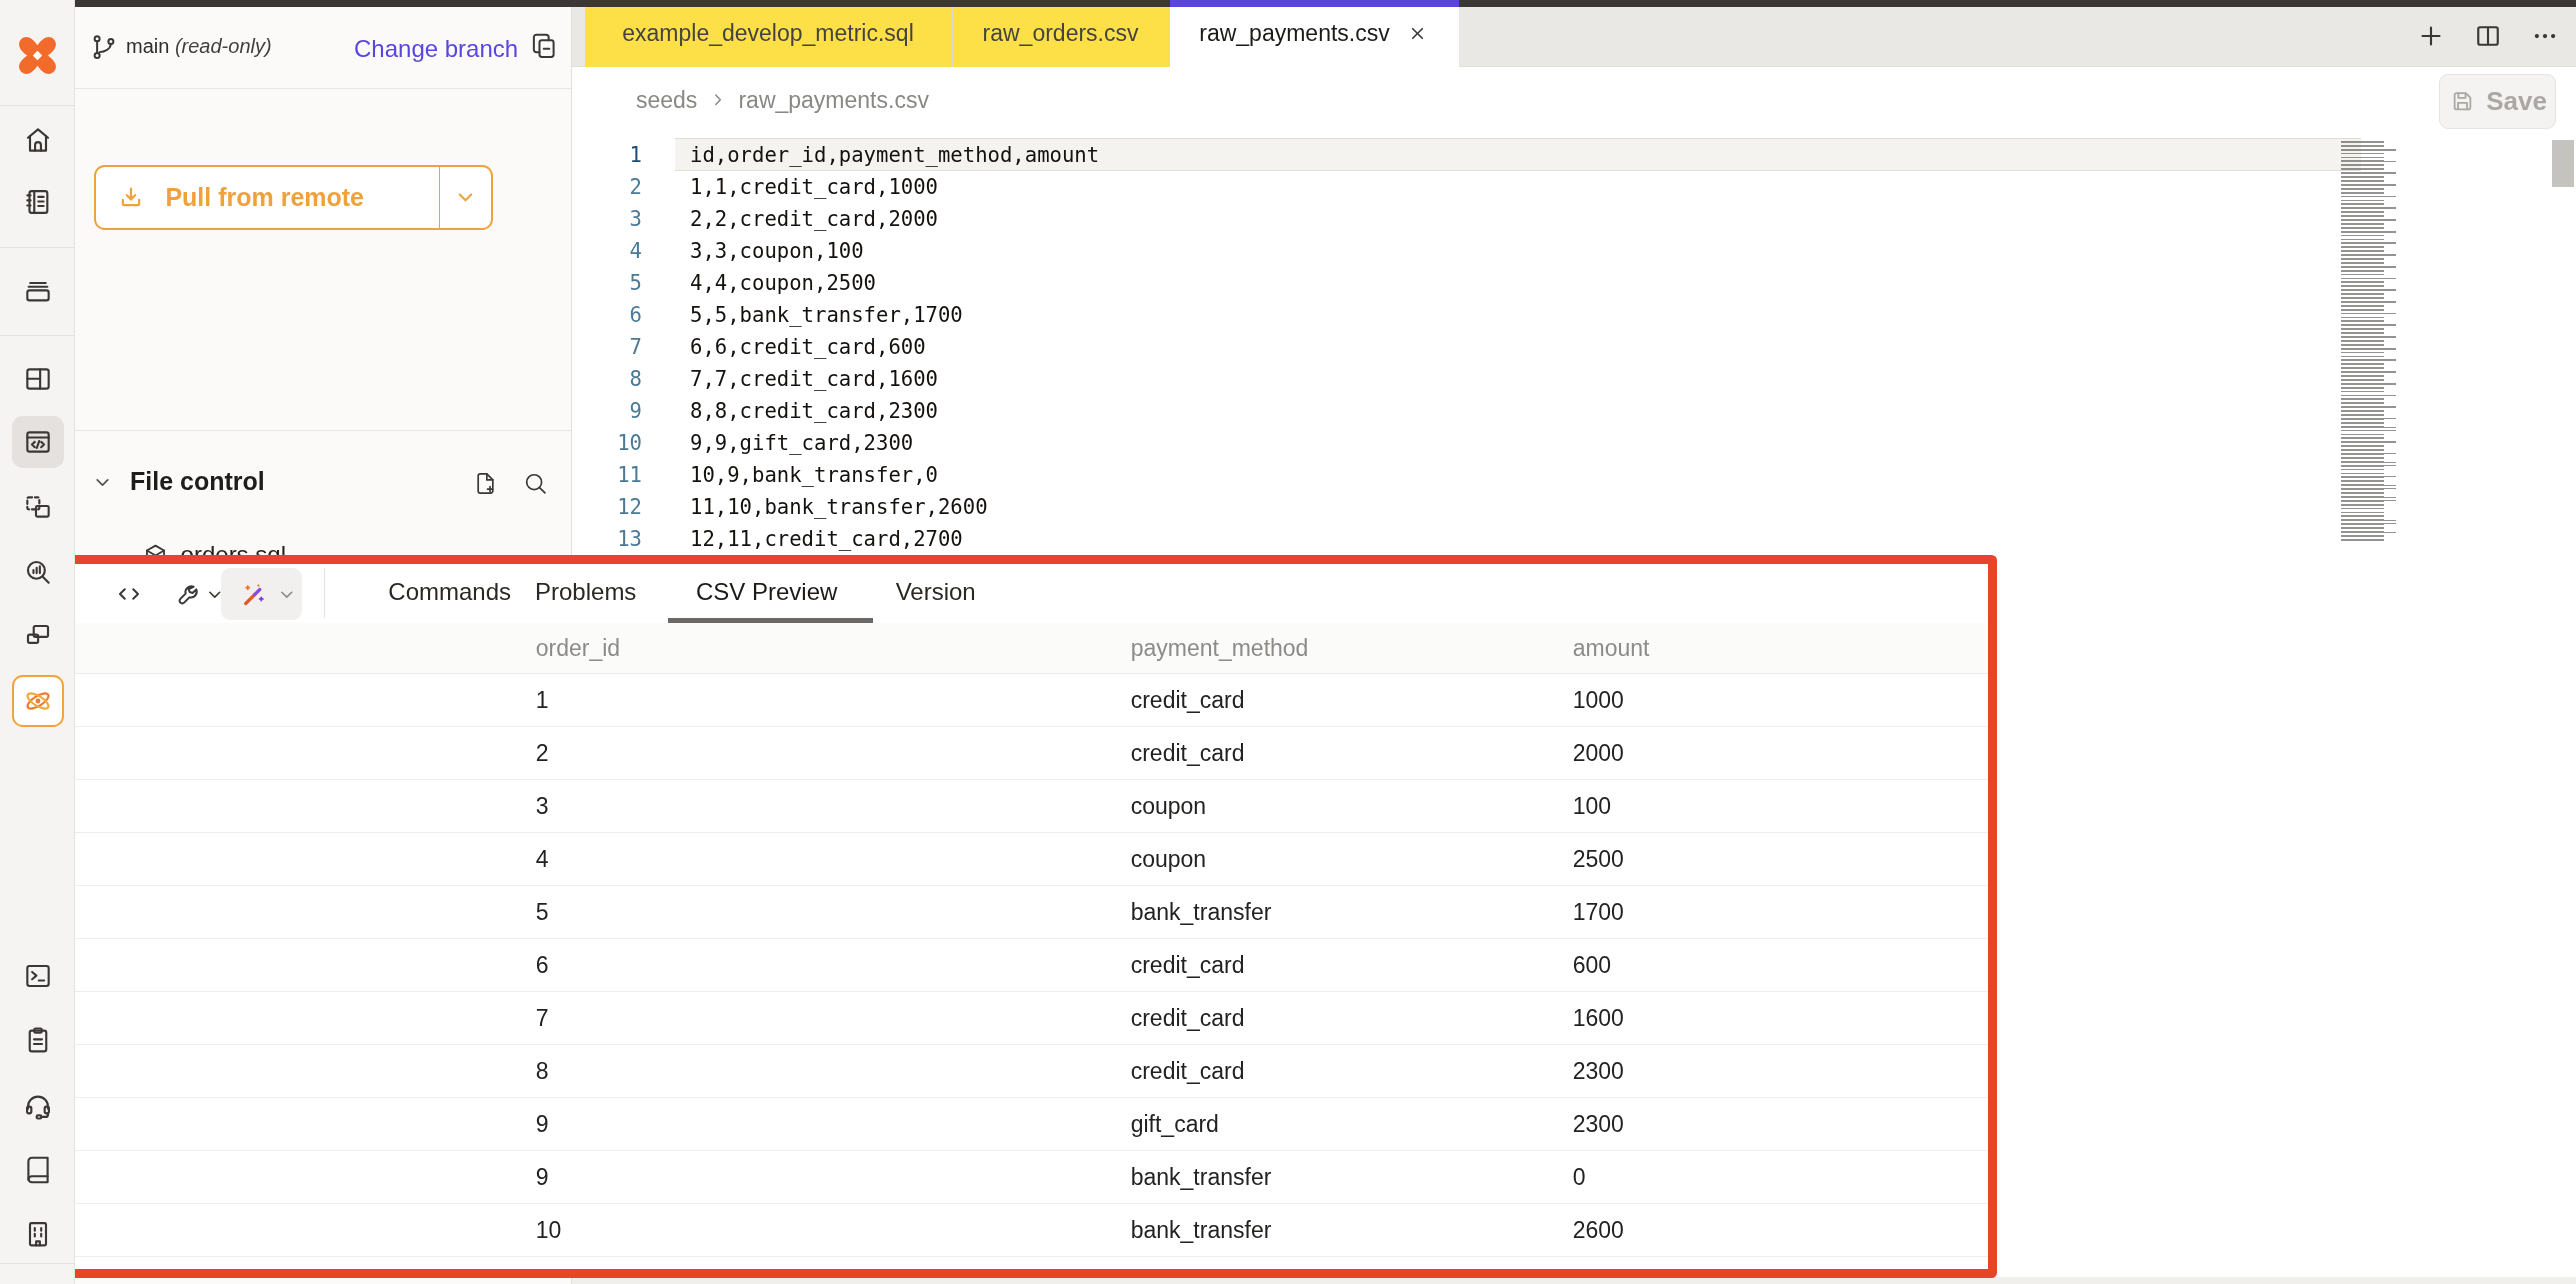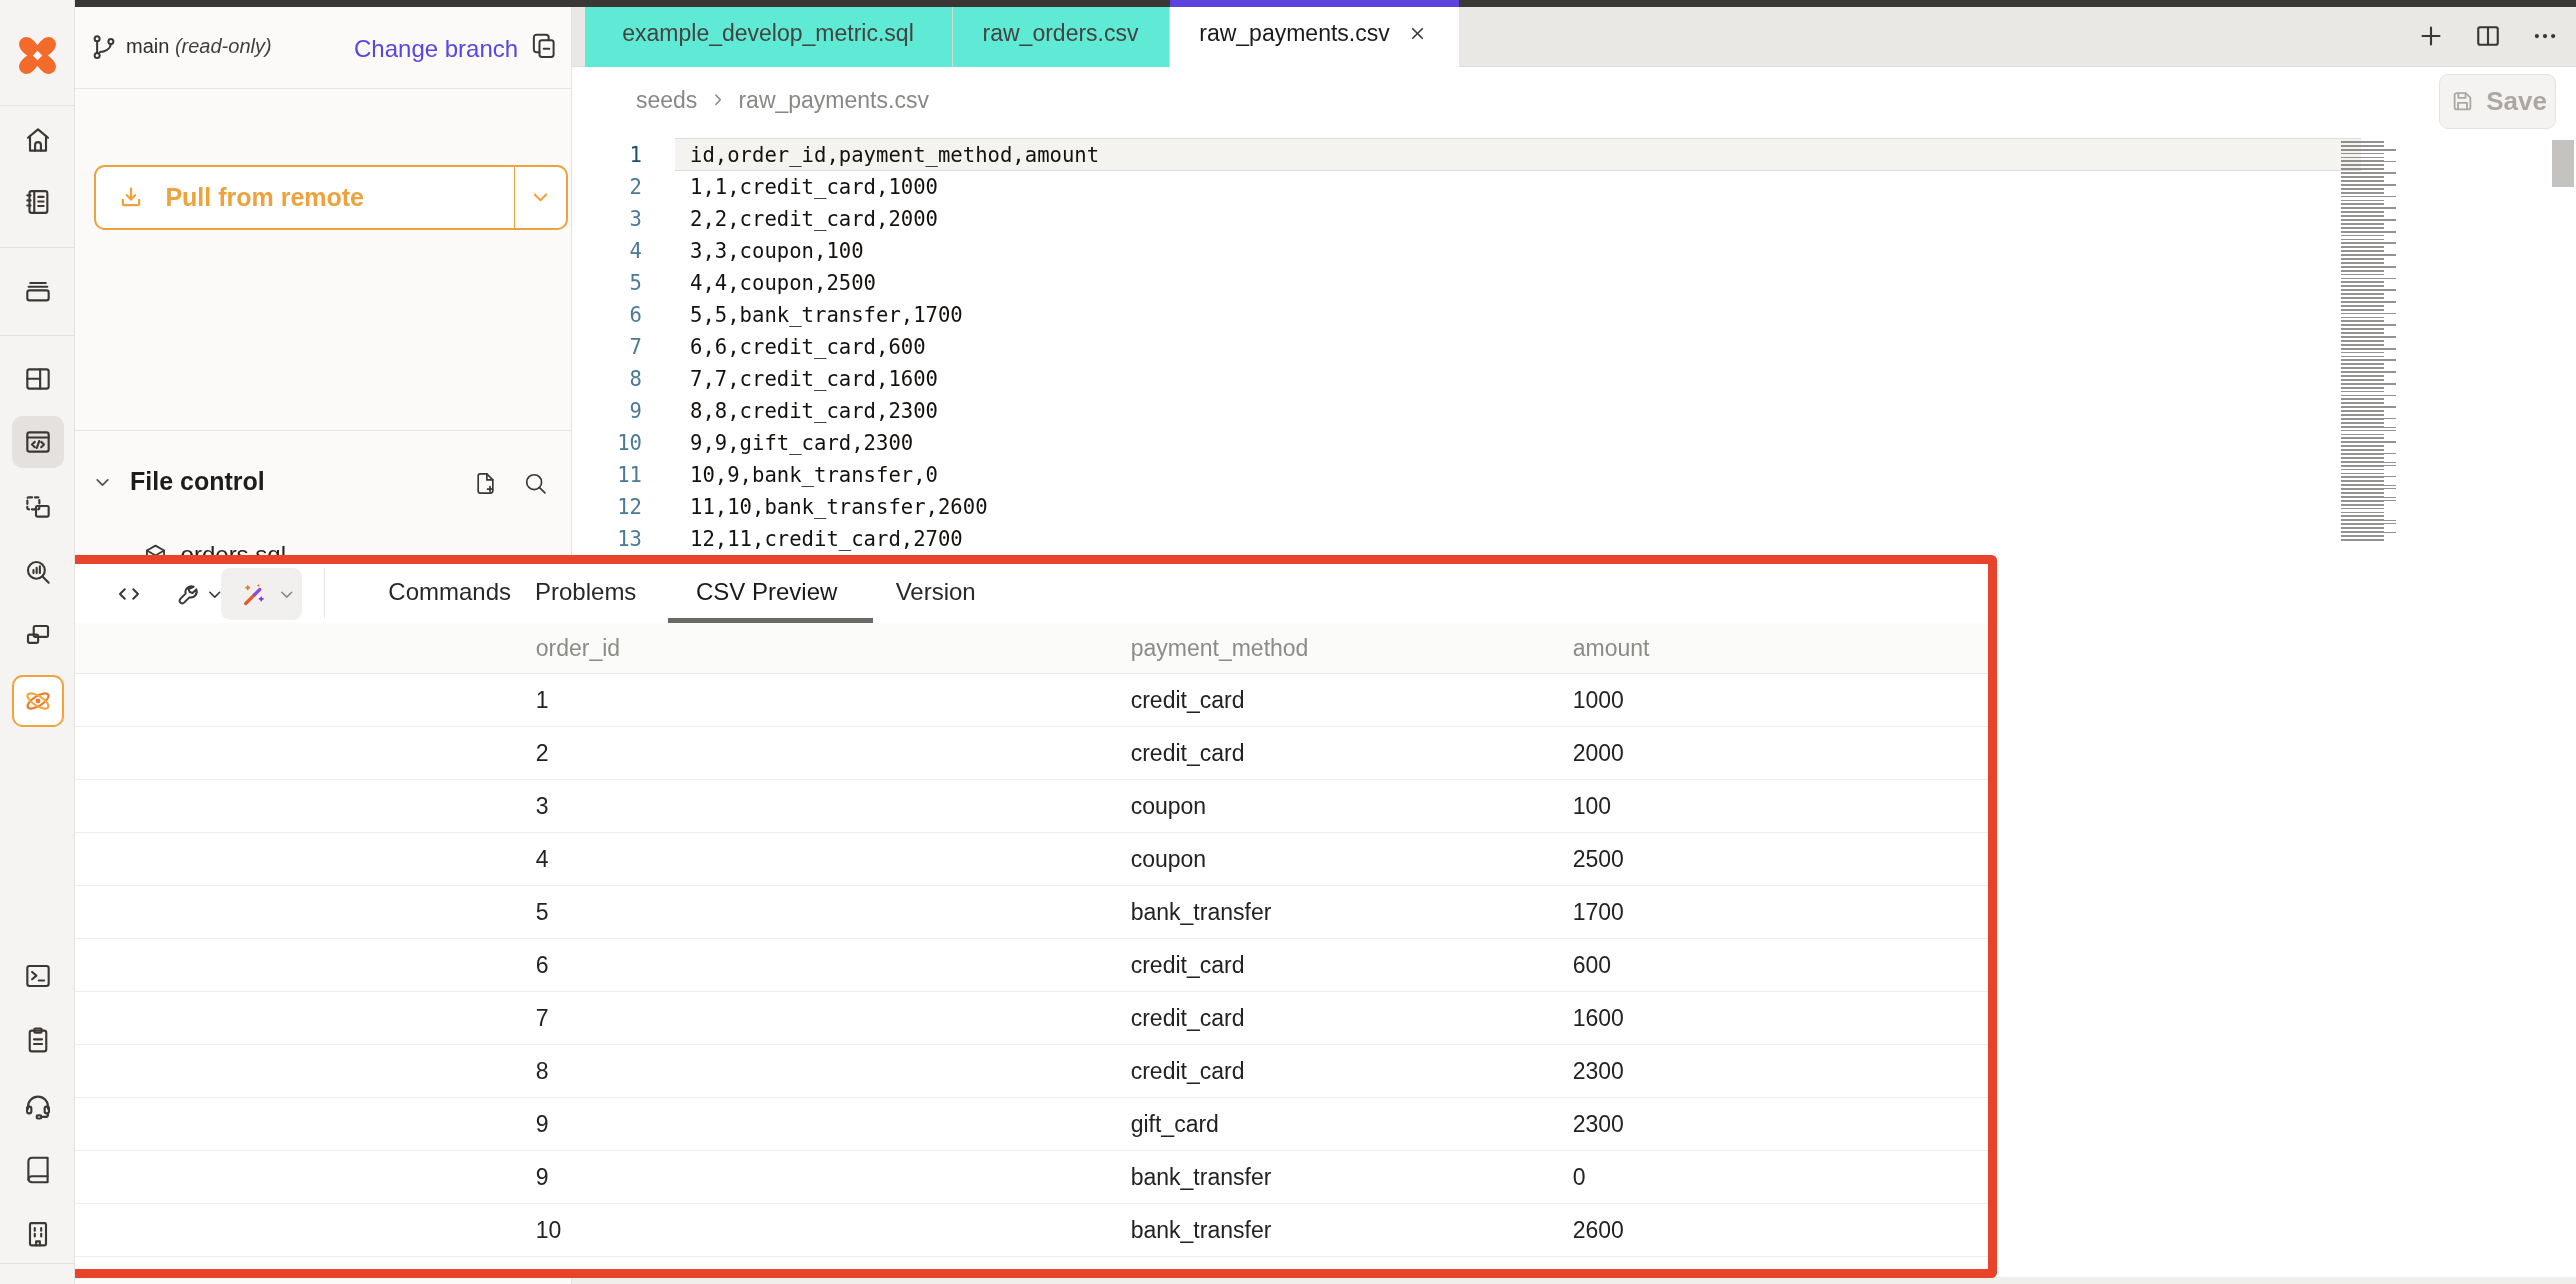--- a/index.html
+++ b/index.html
@@ -25,21 +25,21 @@
   .branch-row .git-ic { position:absolute; left:14.3px; top:25px; width:30px; height:30px; }
   .branch-label { position:absolute; left:51px; top:28px; font-size:20px; color:#2f2d2a; font-weight:500; white-space:nowrap; }
   .branch-mode { font-style:italic; font-weight:400; color:#413f3c; }
   .change-branch { position:absolute; left:279px; top:28px; font-size:24px; font-weight:500; color:#5746DF; cursor:pointer; white-space:nowrap; }
   .copy-ic { position:absolute; left:453px; top:23px; width:32px; height:32px; cursor:pointer; }
 
   .section-title-row { position:absolute; left:0; width:100%; height:39px; }
   .chev { position:absolute; left:16px; top:8px; width:23px; height:23px; }
   .section-title { position:absolute; left:55px; top:3.6px; font-size:25px; font-weight:700; color:#1f1d1a; }
 
-  .pull-btn { position:absolute; left:19px; top:158px; width:474px; height:65px; border:2.2px solid #EDA23C; border-radius:10.7px; background:#fff; display:flex; align-items:center; cursor:pointer; }
+  .pull-btn { position:absolute; left:19px; top:158px; width:399px; height:65px; border:2.2px solid #EDA23C; border-radius:10.7px; background:#fff; display:flex; align-items:center; cursor:pointer; }
   .pull-main { flex:1; display:flex; align-items:center; height:100%; }
   .pull-ic { width:30px; height:30px; margin-left:19.7px; }
   .pull-label { font-size:25px; font-weight:700; color:#EDA23C; margin-left:19.7px; }
   .pull-split { width:52px; height:100%; border-left:1.8px solid #EDA23C; display:flex; align-items:center; justify-content:center; }
   .pull-split svg { width:25px; height:25px; }
 
   .side-divider { position:absolute; left:0; top:423px; width:100%; height:0.9px; background:#e8e6e3; }
   .fe-actions { position:absolute; top:463px; display:flex; gap:23px; left:397px; }
   .fe-actions svg { width:27px; height:27px; cursor:pointer; }
 
@@ -50,21 +50,21 @@
   .file-row .ic svg { width:27px; height:27px; }
   .file-row .lbl { position:relative; margin-left:11.6px; font-size:24px; color:#26231f; white-space:nowrap; }
   .indent-0 .ic { margin-left:38px; }
   .indent-1 .ic { margin-left:53px; }
   .indent-2 .ic { margin-left:67px; }
 
   
   .main { position:absolute; left:572px; top:0; right:0; bottom:0; }
   .tab-bar { position:absolute; left:0; top:0; right:0; height:67px; background:#eae8e5; border-bottom:0.9px solid #e0deda; }
   .tabs-row { position:absolute; left:12.5px; top:0; height:67px; display:flex; }
-  .ed-tab { position:relative; height:67px; display:flex; align-items:center; justify-content:center; font-size:23px; color:#454341; background:#5eead4; border-right:1.8px solid #d8d6d3; cursor:pointer; white-space:nowrap; }
+  .ed-tab { position:relative; height:67px; display:flex; align-items:center; justify-content:center; font-size:23px; color:#454341; background:#fde047; border-right:1.8px solid #d8d6d3; cursor:pointer; white-space:nowrap; }
   .ed-tab.active { background:#ffffff; color:#1d1b18; border-right:none; }
   .ed-tab.active::before { content:""; position:absolute; left:0; top:0; right:0; height:7.2px; background:#5B43DD; z-index:7; }
   .ed-tab .close { width:23px; height:23px; margin-left:16px; }
   .tabbar-actions { position:absolute; right:0; top:7.2px; height:60px; display:flex; align-items:center; gap:27px; padding-right:16px; }
   .tabbar-actions svg { width:30px; height:30px; cursor:pointer; color:#3a3734; }
 
   .breadcrumb-row { position:absolute; left:0; top:67px; right:0; height:67px; background:#fff; }
   .breadcrumb { position:absolute; left:64px; top:19.7px; display:flex; align-items:center; gap:10.7px; font-size:23px; color:#8a8885; }
   .breadcrumb svg { width:19.7px; height:19.7px; }
   .save-btn { position:absolute; right:19.7px; top:7.2px; width:117px; height:55px; background:#f5f3f1; border:0.9px solid #e5e3e0; border-radius:9px; display:flex; align-items:center; justify-content:center; gap:10.7px; cursor:default; }

